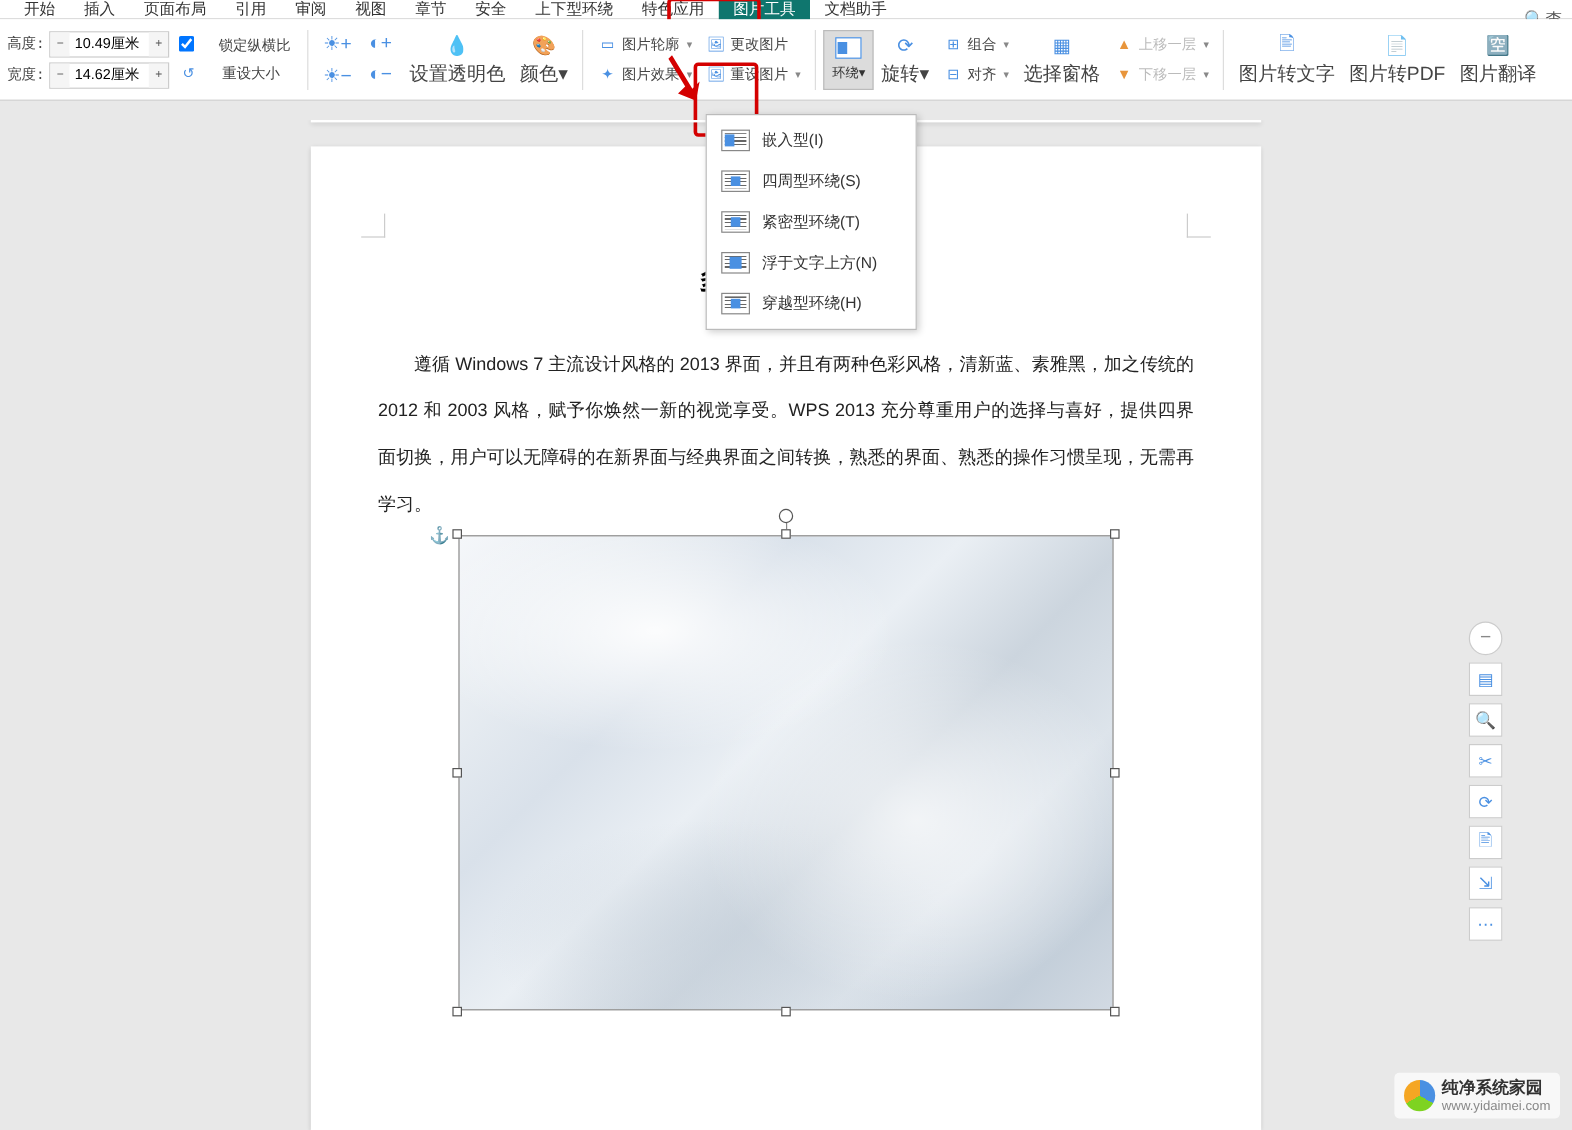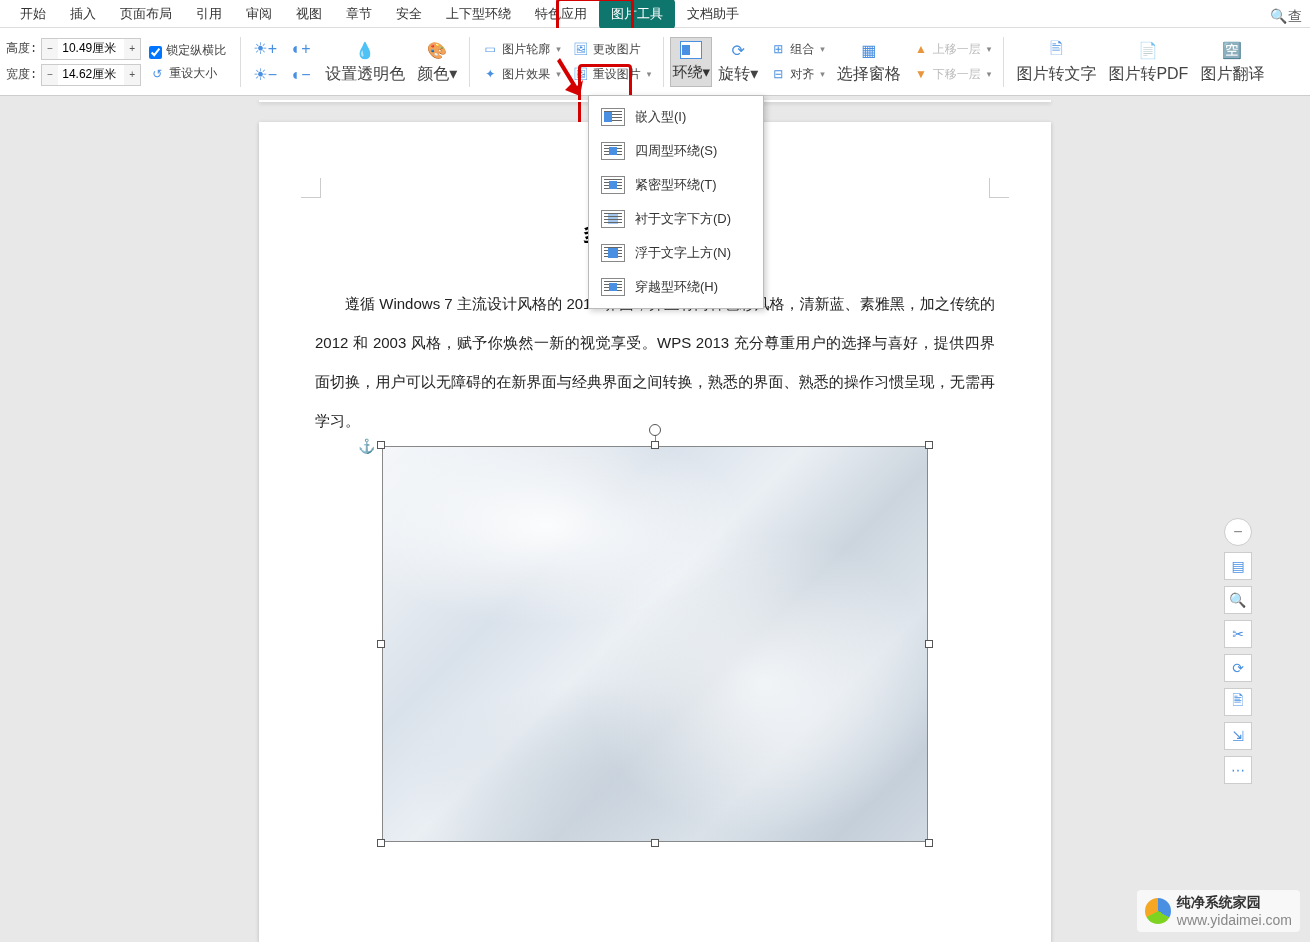--- a/index.html
+++ b/index.html
@@ -1,53 +1,53 @@
 <!DOCTYPE html>
 <html><head>
 <meta charset="utf-8">
 <style>
 * { margin: 0; padding: 0; box-sizing: border-box; font-family: "Microsoft YaHei", sans-serif; }
 body { background: #e8e8e8; width: 1310px; height: 942px; overflow: hidden; position: relative; }
 
 
-.menubar { background: #fff; height: 28px; display: flex; align-items: center; padding: 0 8px; border-bottom: 1px solid #ddd; position: relative; }
+.menubar { background: #fff; height: 16px; display: flex; align-items: center; padding: 0 8px; border-bottom: 1px solid #ddd; position: relative; }
 .menu-item { padding: 6px 12px; font-size: 13px; color: #333; cursor: pointer; }
 .menu-item.active { background: #0f766e; color: #fff; border-radius: 4px; }
 .highlight-box { position: absolute; border: 3px solid #d40000; border-radius: 4px; pointer-events: none; }
 .highlight-tab { left: 556px; top: -2px; width: 78px; height: 34px; }
 .search-icon { position: absolute; right: 8px; top: 8px; font-size: 14px; color: #555; cursor: pointer; }
 
 
 .ribbon { background: #fff; height: 68px; display: flex; align-items: center; padding: 2px 6px; border-bottom: 1px solid #ccc; position: relative; }
 .size-group { display: flex; flex-direction: column; gap: 4px; margin-right: 8px; }
 .size-row { display: flex; align-items: center; gap: 4px; font-size: 12px; }
 .size-label { color: #444; font-family: Liberation Mono, monospace; }
 .size-input { display: flex; align-items: center; border: 1px solid #ccc; height: 22px; }
 .size-input input { width: 66px; border: none; font-size: 12px; padding: 0 4px; text-align: left; }
 .spin-btn { width: 16px; height: 20px; border: none; background: #f5f5f5; font-size: 10px; cursor: pointer; color: #555; }
 .lock-group { display: flex; flex-direction: column; gap: 6px; font-size: 12px; color: #444; margin-right: 8px; }
-.lock-row { display: flex; align-items: flex-end; gap: 4px; }
+.lock-row { display: flex; align-items: flex-start; gap: 20px; }
 
 .divider { width: 1px; height: 50px; background: #ddd; margin: 0 6px; }
 
 .ribbon-stack { display: flex; flex-direction: column; align-items: center; gap: 2px; padding: 0 6px; cursor: pointer; }
 .ribbon-stack-icon { width: 24px; height: 24px; display: flex; align-items: center; justify-content: center; color: #4a90e2; }
 .ribbon-stack-label { font-size: 16px; color: #444; white-space: nowrap; }
 
 .ribbon-item { display: flex; align-items: center; gap: 4px; padding: 3px 6px; font-size: 12px; color: #444; cursor: pointer; white-space: nowrap; }
 .ribbon-item .drop { font-size: 9px; color: #888; margin-left: 2px; }
 .ribbon-col { display: flex; flex-direction: column; gap: 2px; }
 .ribbon-item.disabled { color: #bbb; }
 .small-icon { width: 16px; height: 16px; display: inline-flex; align-items: center; justify-content: center; color: #4a90e2; }
 .small-icon.orange { color: #e8953b; }
 
 .wrap-button { width: 42px; height: 50px; display: flex; flex-direction: column; align-items: center; justify-content: center; background: #dcdcdc; border: 1px solid #bbb; cursor: pointer; }
 .wrap-icon { width: 22px; height: 18px; background: #fff; border: 1px solid #4a90e2; position: relative; }
 .wrap-icon::before { content: ""; position: absolute; left: 1px; top: 3px; width: 8px; height: 10px; background: #4a90e2; }
-.wrap-label { font-size: 15px; color: #333; margin-top: 4px; }
+.wrap-label { font-size: 11px; color: #333; margin-top: 4px; }
 .highlight-wrap { left: 578px; top: 36px; width: 54px; height: 62px; }
 .red-arrow { position: absolute; left: 555px; top: 28px; width: 30px; height: 40px; pointer-events: none; }
 
 
 .dropdown { position: absolute; left: 588px; top: 95px; width: 176px; background: #fff; border: 1px solid #bbb; box-shadow: 2px 2px 6px rgba(0,0,0,0.2); z-index: 100; padding: 4px 0; }
 .dropdown-item { display: flex; align-items: center; gap: 10px; padding: 8px 12px; font-size: 13px; color: #333; cursor: pointer; }
 .dd-icon { width: 24px; height: 18px; border: 1px solid #888; position: relative; flex-shrink: 0; background: #fff; }
 .dd-icon .lines { position: absolute; inset: 2px; background: repeating-linear-gradient(to bottom, #666 0, #666 1px, transparent 1px, transparent 3px); }
 .dd-icon .block { position: absolute; background: #4a90e2; }
 
@@ -77,21 +77,21 @@
 
 
 .float-tb { position: absolute; right: 56px; top: 518px; width: 30px; display: flex; flex-direction: column; gap: 6px; }
 .float-btn { width: 28px; height: 28px; border: 1px solid #ccc; background: #fff; display: flex; align-items: center; justify-content: center; cursor: pointer; color: #4a90e2; font-size: 14px; }
 .float-btn.minus { border-radius: 50%; font-size: 16px; color: #888; }
 
 
 .watermark { position: absolute; right: 10px; bottom: 10px; display: flex; align-items: center; gap: 6px; background: rgba(255,255,255,0.7); padding: 4px 8px; border-radius: 4px; }
 .wm-logo { width: 26px; height: 26px; border-radius: 50%; background: conic-gradient(#4a90e2 0 120deg, #7ed321 120deg 240deg, #f5a623 240deg 360deg); }
 .wm-text { font-size: 14px; font-weight: bold; color: #333; }
-.wm-url { font-size: 14px; color: #888; }
+.wm-url { font-size: 11px; color: #888; }
 </style>
 </head>
 <body>
 
 <div class="menubar">
   <div class="menu-item">开始</div>
   <div class="menu-item">插入</div>
   <div class="menu-item">页面布局</div>
   <div class="menu-item">引用</div>
   <div class="menu-item">审阅</div>
@@ -252,27 +252,20 @@
         <div class="block" style="left:7px;top:4px;width:8px;height:8px"></div>
       </div>
     <span>四周型环绕(S)</span>
   </div>
   <div class="dropdown-item">
     <div class="dd-icon">
         <div class="lines"></div>
         <div class="block" style="left:7px;top:4px;width:8px;height:8px"></div>
       </div>
     <span>紧密型环绕(T)</span>
-  </div>
-  <div class="dropdown-item">
-    <div class="dd-icon">
-        <div class="block" style="left:6px;top:3px;width:10px;height:10px;opacity:0.5"></div>
-        <div class="lines"></div>
-      </div>
-    <span>衬于文字下方(D)</span>
   </div>
   <div class="dropdown-item">
     <div class="dd-icon">
         <div class="lines"></div>
         <div class="block" style="left:6px;top:3px;width:10px;height:10px"></div>
       </div>
     <span>浮于文字上方(N)</span>
   </div>
   <div class="dropdown-item">
     <div class="dd-icon">

